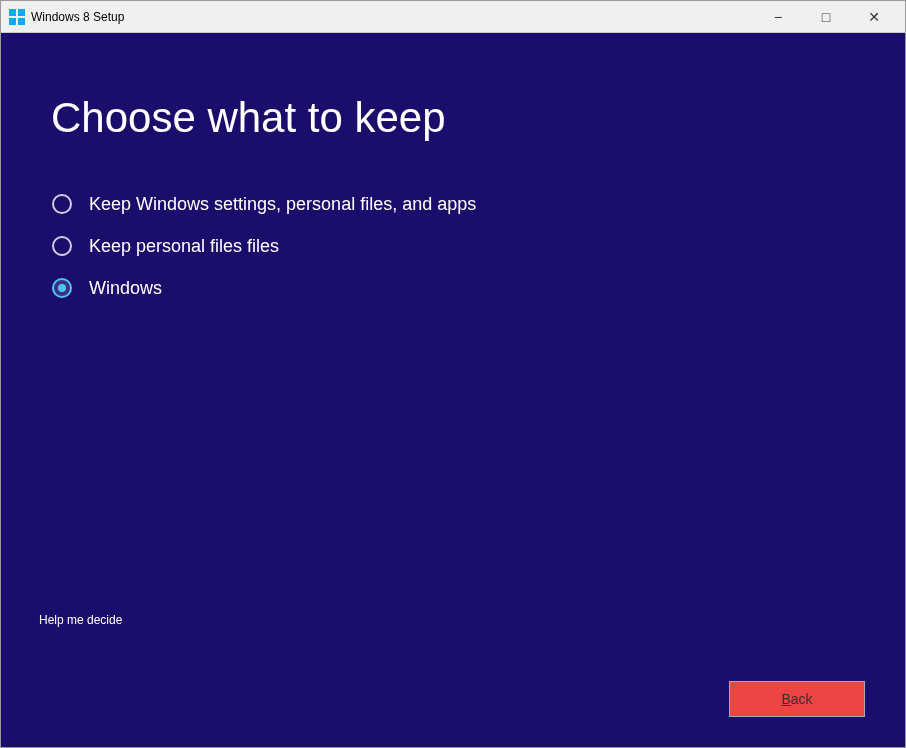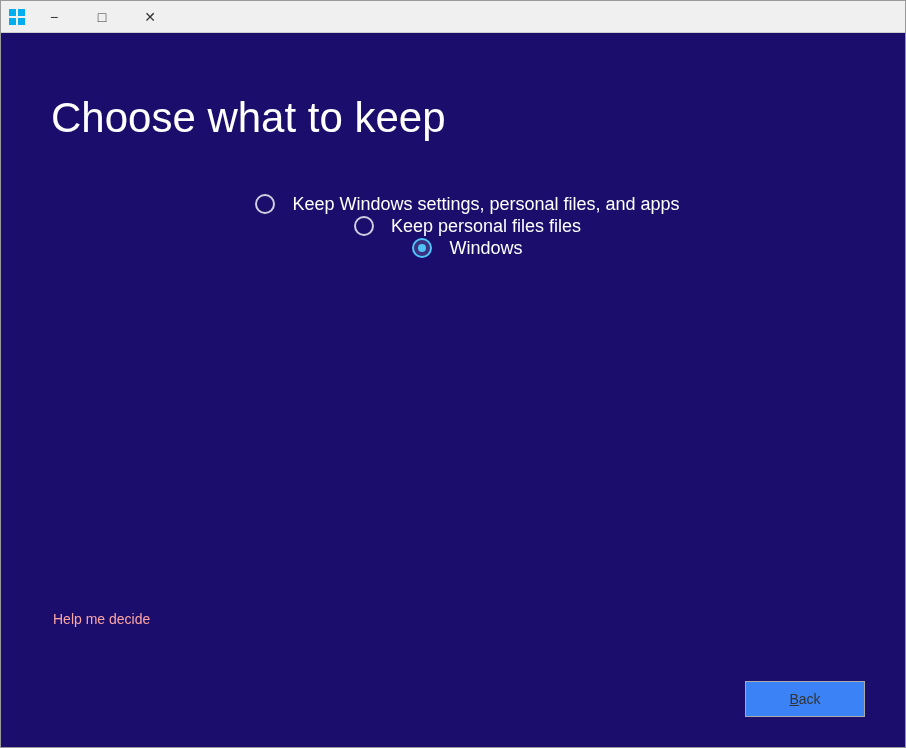--- a/index.html
+++ b/index.html
@@ -87,21 +87,21 @@
       font-size: 42px;
       font-weight: 200;
       color: white;
       margin-bottom: 50px;
       line-height: 1.2;
     }
 
     .options {
       display: flex;
       flex-direction: column;
-      align-items: center;
+      gap: 20px;
     }
 
     .option-row {
       display: flex;
       align-items: center;
       gap: 16px;
       cursor: pointer;
     }
 
     .radio-container {
@@ -139,39 +139,39 @@
 
     .option-label {
       font-size: 18px;
       font-weight: 300;
       color: white;
     }
 
     .help-link {
       position: absolute;
       bottom: 120px;
-      left: 52px;
-      color: #fca5a5;
-      font-size: 14px;
+      left: 38px;
+      color: #ffffff;
+      font-size: 12px;
       cursor: pointer;
       text-decoration: none;
     }
 
     .footer {
       position: absolute;
       bottom: 30px;
       right: 40px;
       display: flex;
       gap: 8px;
     }
 
     .footer-btn {
-      width: 120px;
+      width: 136px;
       height: 36px;
-      background: #3b82f6;
+      background: #ef4444;
       border: 1px solid #aaa;
       cursor: pointer;
       font-size: 14px;
       color: #333;
       display: flex;
       align-items: center;
       justify-content: center;
       font-family: 'Segoe UI', Tahoma, Geneva, Verdana, sans-serif;
     }
 
@@ -186,20 +186,21 @@
 
   <div class="titlebar">
     <div class="titlebar-icon">
       <svg viewBox="0 0 16 16" xmlns="http://www.w3.org/2000/svg">
         <rect x="0" y="0" width="7" height="7" fill="#00adef"></rect>
         <rect x="9" y="0" width="7" height="7" fill="#00adef"></rect>
         <rect x="0" y="9" width="7" height="7" fill="#00adef"></rect>
         <rect x="9" y="9" width="7" height="7" fill="#00adef"></rect>
       </svg>
     </div>
+    <span class="titlebar-title">Windows 8 Setup</span>
     <div class="titlebar-controls">
       <button class="titlebar-btn">−</button>
       <button class="titlebar-btn">□</button>
       <button class="titlebar-btn close">✕</button>
     </div>
   </div>
 
   <div class="content">
     <h1 class="page-title">Choose what to keep</h1>
 

